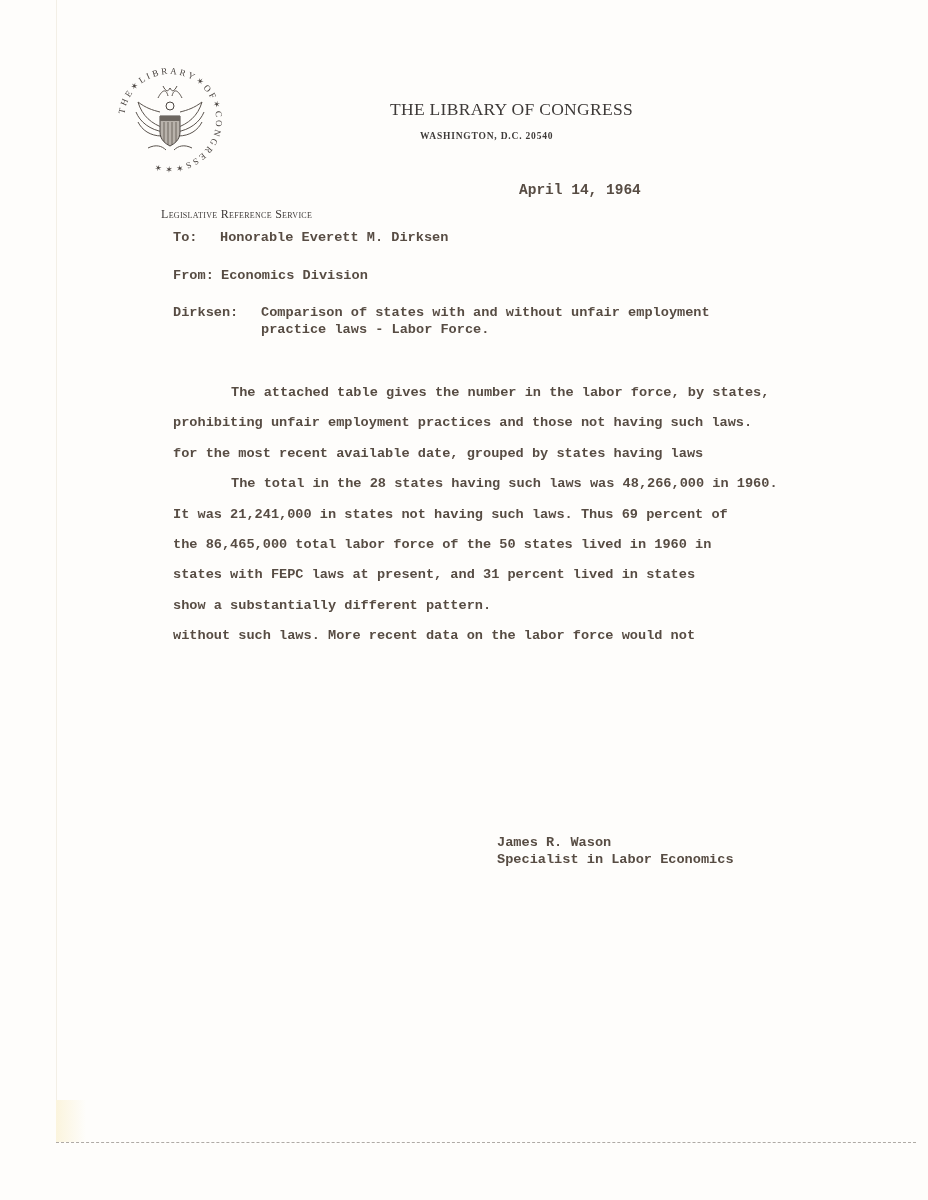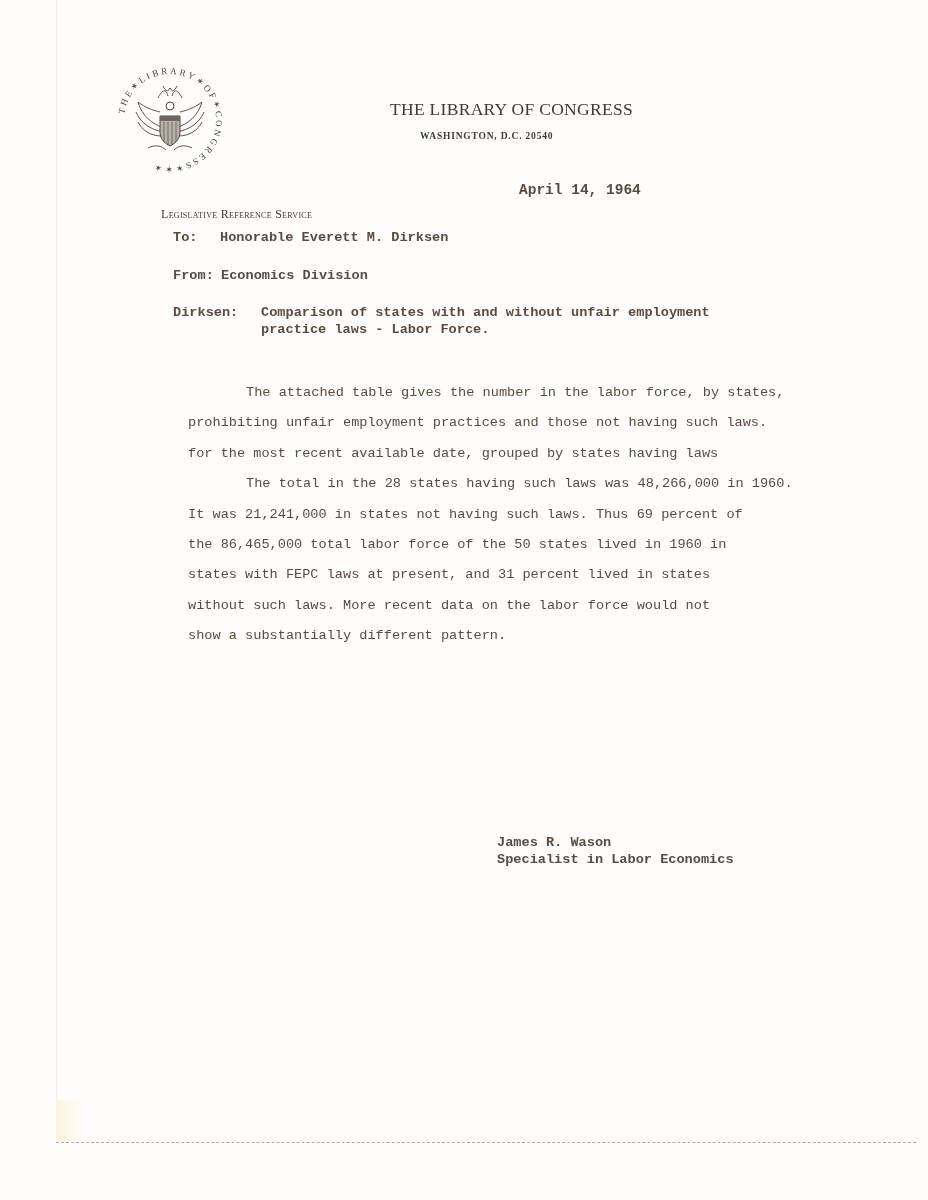--- a/index.html
+++ b/index.html
@@ -90,25 +90,25 @@
     .memo-line .label {
       display: inline-block;
       width: 47px;
     }
     .memo-line.from .label { width: 48px; }
     .memo-line.subject .label { width: 88px; vertical-align: top; }
     .memo-line .val { display: inline-block; vertical-align: top; }
     .memo-line.subject .val { white-space: pre-line; }
     .body-text {
       position: absolute;
-      left: 188px;
+      left: 173px;
       top: 378px;
       width: 660px;
       font-size: 13.6px;
-      font-weight: normal;
+      font-weight: bold;
       line-height: 30.4px;
     }
     .body-text p {
       margin: 0;
       white-space: nowrap;
     }
     .indent { padding-left: 58px; }
     .signature {
       position: absolute;
       left: 497px;
@@ -191,22 +191,22 @@
 </div>
 
 <div class="body-text">
   <p class="indent">The attached table gives the number in the labor force, by states,</p>
   <p>prohibiting unfair employment practices and those not having such laws.</p>
   <p>for the most recent available date, grouped by states having laws</p>
   <p class="indent">The total in the 28 states having such laws was 48,266,000 in 1960.</p>
   <p>It was 21,241,000 in states not having such laws.  Thus 69 percent of</p>
   <p>the 86,465,000 total labor force of the 50 states lived in 1960 in</p>
   <p>states with FEPC laws at present, and 31 percent lived in states</p>
+  <p>show a substantially different pattern.</p>
   <p>without such laws.  More recent data on the labor force would not</p>
-  <p>show a substantially different pattern.</p>
 </div>
 
 <div class="signature">
   <div>James R. Wason</div>
   <div>Specialist in Labor Economics</div>
 </div>
 
 <div class="dashed-line"></div>
 
 </body></html>

